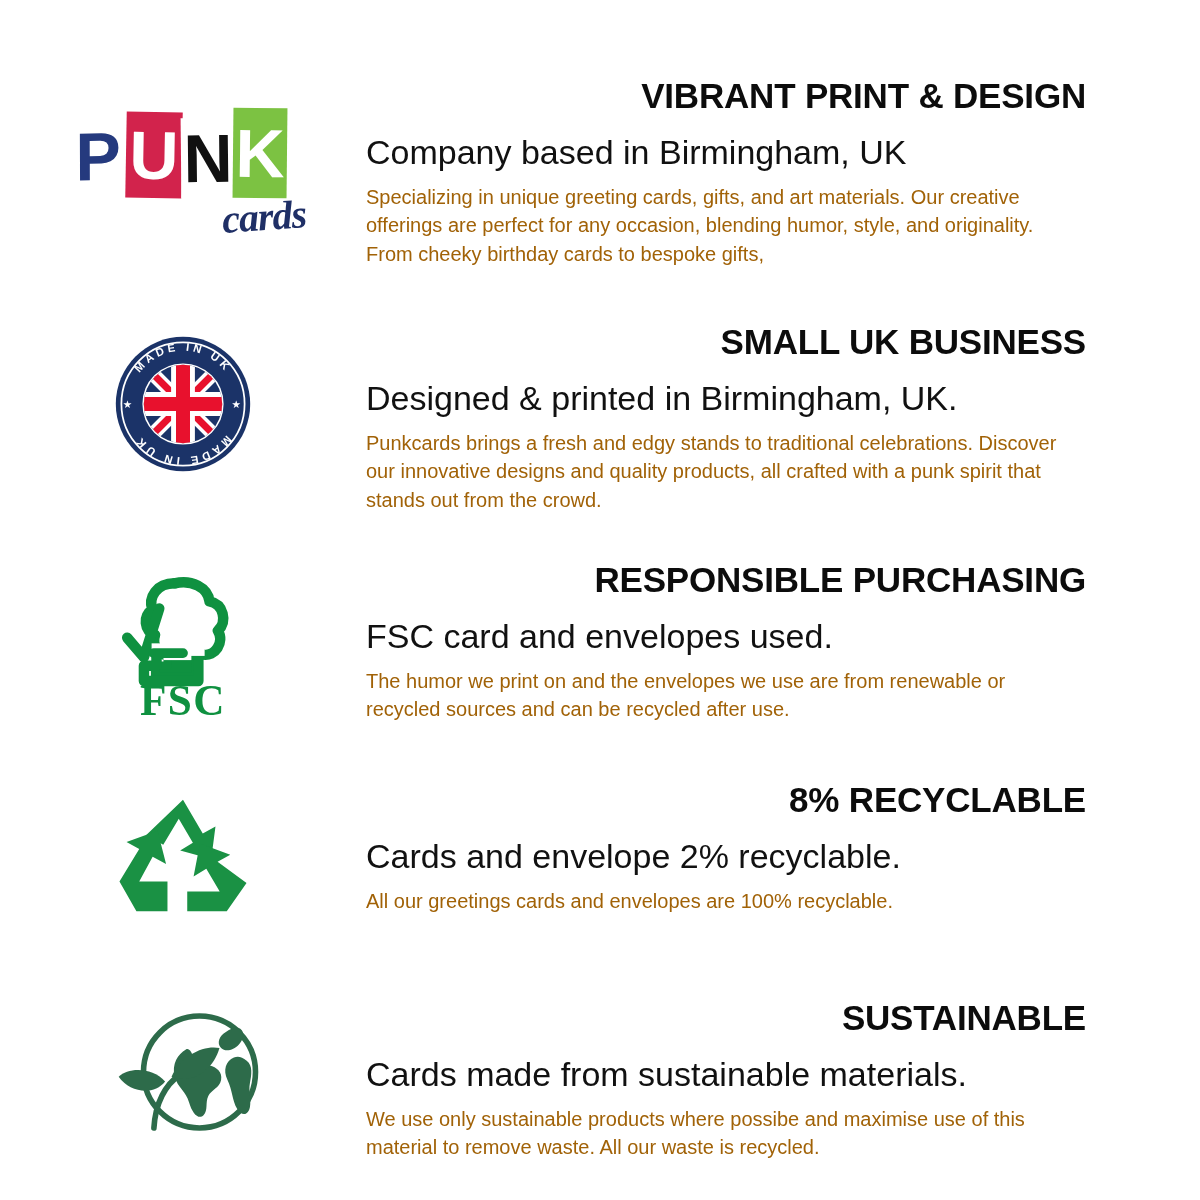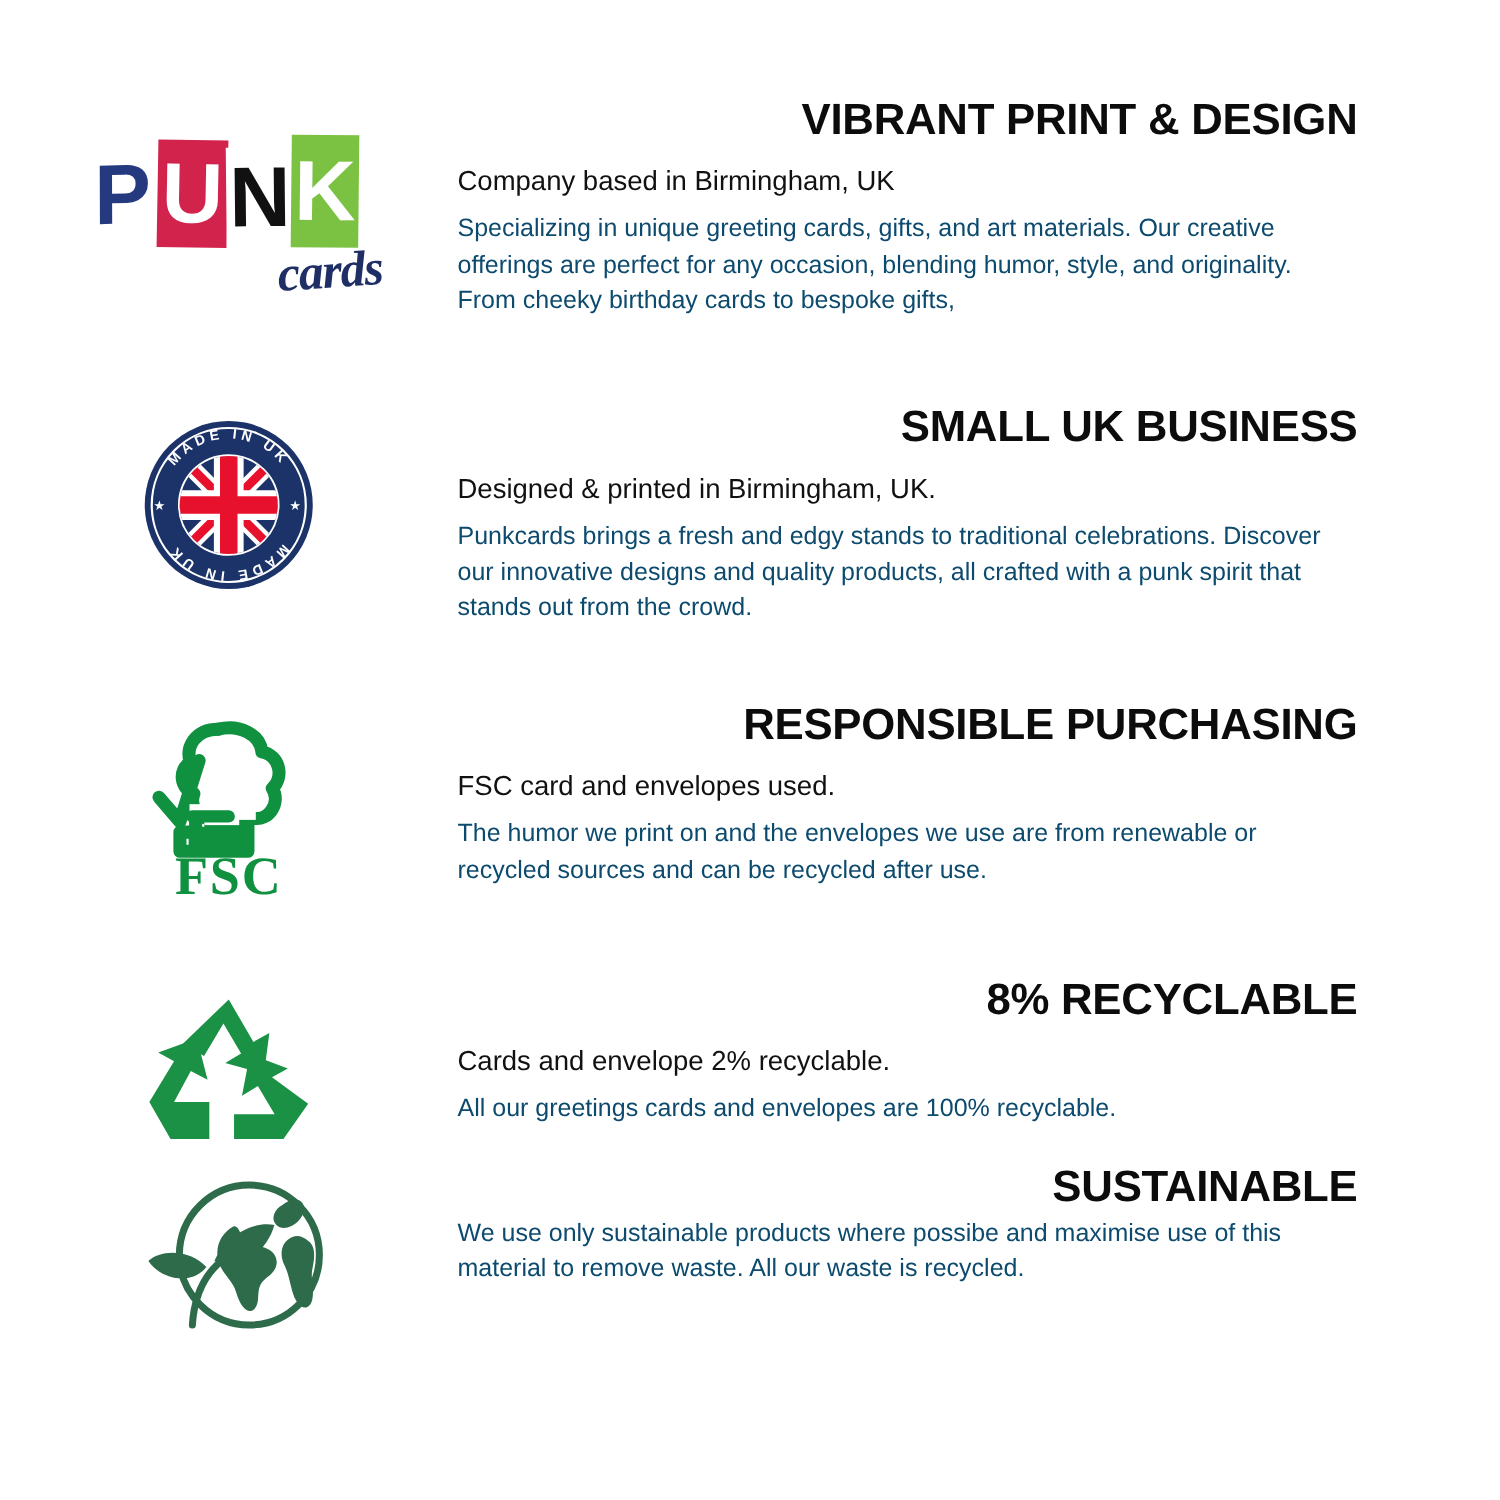--- a/index.html
+++ b/index.html
@@ -54,43 +54,43 @@
     letter-spacing: -0.2px;
     color: #0c0c0c;
     margin: 0 0 4px 0;
     white-space: nowrap;
     text-align: right;
   }
 
   .f-subtitle {
     font-family: "Liberation Sans", sans-serif;
     font-weight: 400;
-    font-size: 22px;
+    font-size: 34px;
     line-height: 1.12;
     color: #111111;
     margin: 18px 0 12px 0;
     white-space: nowrap;
   }
 
   .f-body {
     font-family: "Liberation Sans", sans-serif;
     font-weight: 400;
     font-size: 20px;
     line-height: 1.42;
-    color: #0c4a6e;
+    color: #a16207;
     margin: 0;
     max-width: 716px;
   }
 
   
   #row-0 { top: 78px; }
   #row-1 { top: 324px; }
   #row-2 { top: 562px; }
   #row-3 { top: 782px; }
-  #row-4 { top: 932px; }
+  #row-4 { top: 1000px; }
 
   
   .punk-logo {
     position: relative;
     width: 232px;
     height: 118px;
     margin-left: 6px;
     margin-top: 26px;
   }
   .punk-letters {
@@ -367,17 +367,18 @@
                  C 152,78 126,96 100,86 Z" fill="#2d6b4a"></path>
 
         <path d="M92,92
                  C 76,74 46,74 34,86
                  C 48,106 78,110 92,92 Z" fill="#2d6b4a"></path>
       </svg>
 
     </div>
     <div class="text-cell">
       <h2 class="f-title">SUSTAINABLE</h2>
+      <div class="f-subtitle">Cards made from sustainable materials.</div>
       <p class="f-body">We use only sustainable products where possibe and maximise use of this material to remove waste. All our waste is recycled.</p>
     </div>
   </div>
 
 </div>
 
 </body></html>

